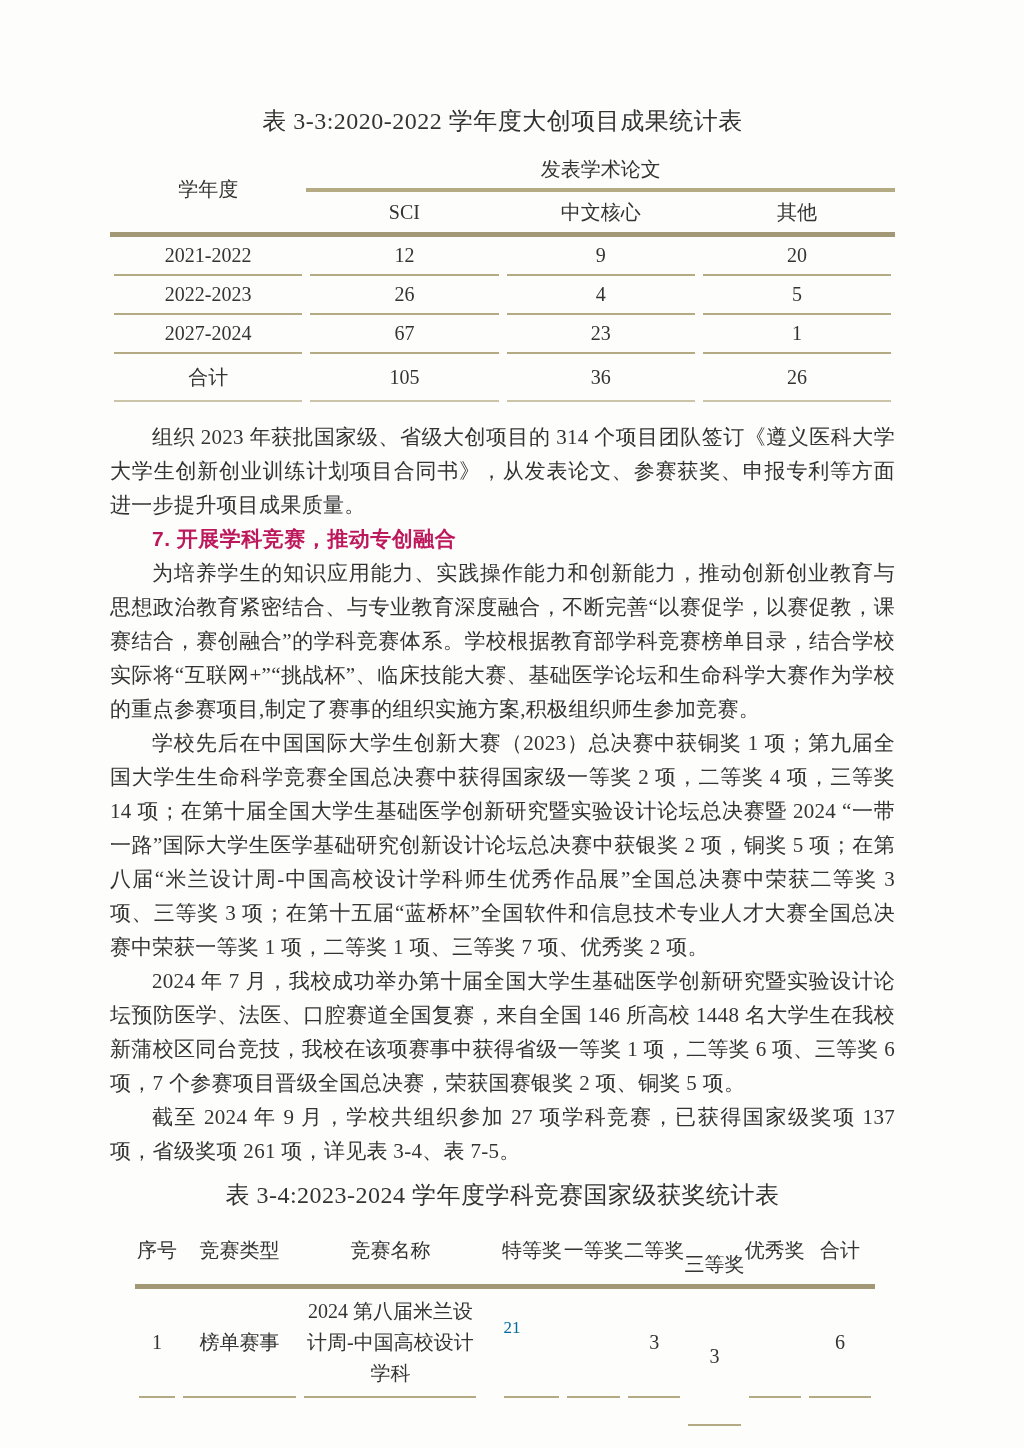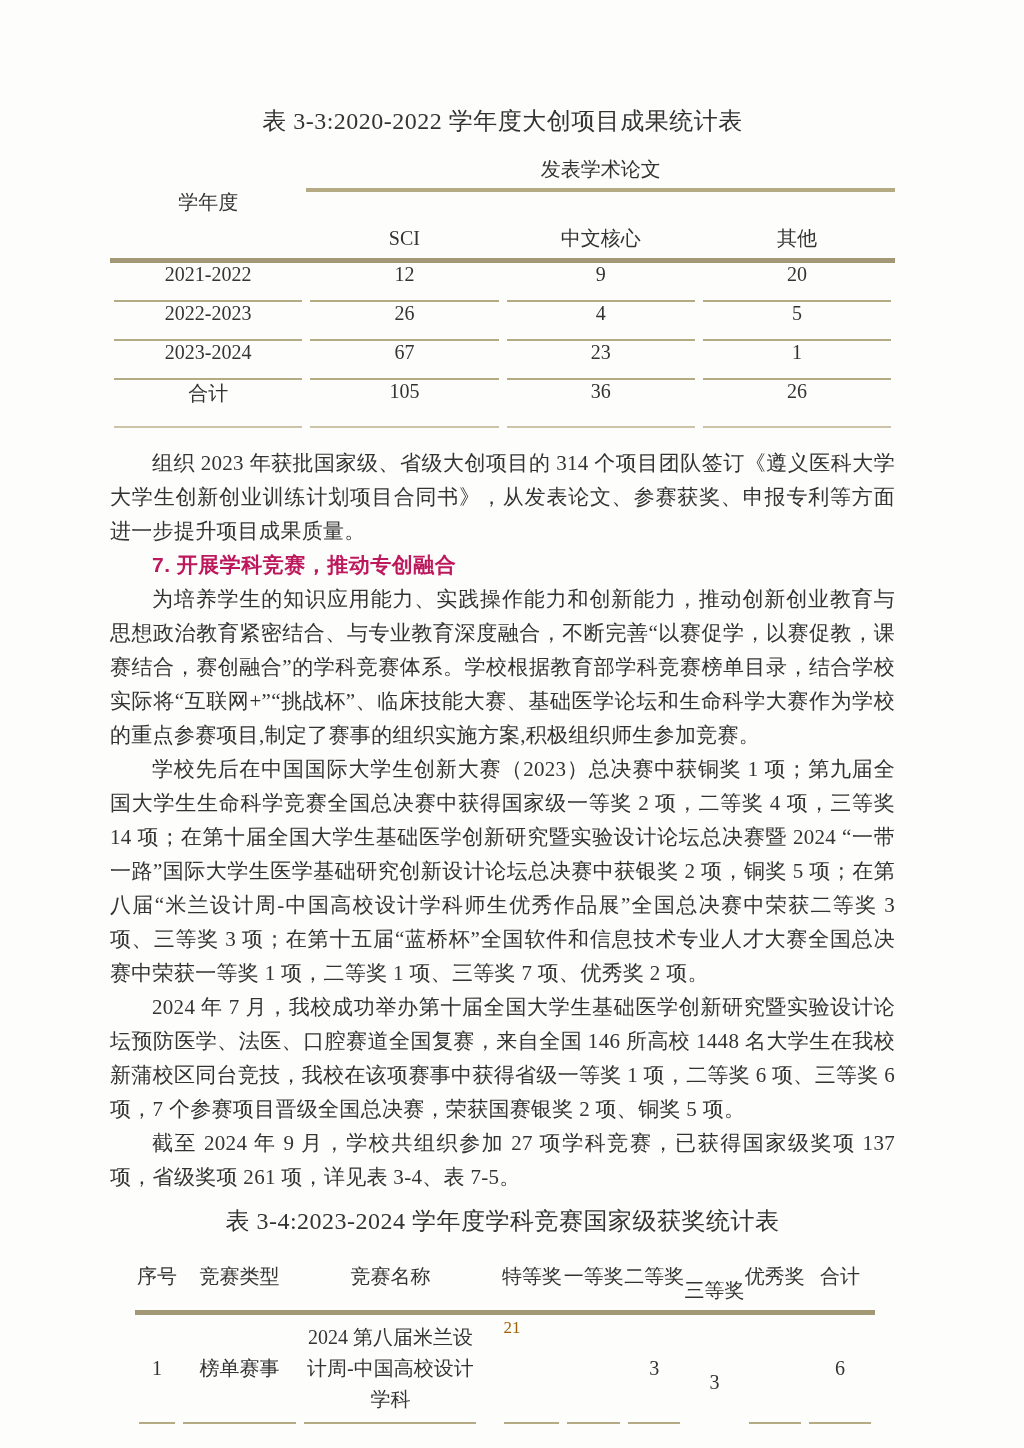--- a/index.html
+++ b/index.html
@@ -18,24 +18,24 @@
   }
   .content{margin:108px 0 0 110px;width:785px;}
   .caption{text-align:center;font-size:24px;line-height:26px;letter-spacing:.5px;}
   
   .t33{margin-top:12px;font-size:20px;}
   .t33-head{display:flex;align-items:stretch;}
   .t33-col1{width:25%;display:flex;align-items:center;justify-content:center;}
   .t33-right{width:75%;}
   .t33-group{text-align:center;height:42px;line-height:46px;}
   .rule-mid{height:4px;background:var(--rule-thin);}
-  .t33-subs{display:flex;height:40px;align-items:center;margin-top:26px;}
+  .t33-subs{display:flex;height:40px;align-items:center;}
   .t33-subs > div{flex:1;text-align:center;}
   .rule-thick{height:5px;background:var(--rule-thick);}
-  .t33-row{display:flex;height:37px;}
+  .t33-row{display:flex;height:37px;align-items:center;}
   .t33-row > div{width:25%;text-align:center;}
   .t33-row.total{height:46px;}
   .sep{display:flex;}
   .sep i{flex:1;height:2px;background:var(--rule-thin);
     border-left:4px solid transparent;border-right:4px solid transparent;
     background-clip:padding-box;}
   .sep.faint i{background:var(--rule-faint);background-clip:padding-box;}
   
   .body{font-size:21px;line-height:34px;text-align:justify;text-indent:2em;
     letter-spacing:.3px;}
@@ -50,21 +50,21 @@
   .t34-row{display:flex;align-items:center;padding:7px 0;}
   .t34-row > div{text-align:center;line-height:31px;}
   .w1{width:45px;}.w2{width:125px;}.w3{width:185px;}.w4{width:65px;margin-left:20px;}
   .w5{width:62px;}.w6{width:62px;}.w7{width:62px;margin-top:28px;}.w8{width:62px;}.w9{width:72px;}
   .t34-sep{display:flex;}
   .t34-sep i{height:2px;background:var(--rule-thin);display:block;
     border-left:4px solid transparent;border-right:4px solid transparent;
     background-clip:padding-box;}
   
   .page-num{position:absolute;left:0;width:1024px;top:1318px;text-align:center;
-    font-size:17px;color:#a16207;}
+    font-size:17px;color:#0369a1;}
 </style>
 </head>
 <body>
 
 <div class="page">
   <div class="content">
 
     <div class="caption">表 3-3:2020-2022 学年度大创项目成果统计表</div>
 
     <div class="t33">
@@ -102,21 +102,21 @@
         <div>5</div>
       </div>
       <div class="sep">
           <i></i>
           <i></i>
           <i></i>
           <i></i>
         </div>
 
       <div class="t33-row">
-        <div>2023-2024</div>
+        <div>2027-2024</div>
         <div>67</div>
         <div>23</div>
         <div>1</div>
       </div>
       <div class="sep">
           <i></i>
           <i></i>
           <i></i>
           <i></i>
         </div>

